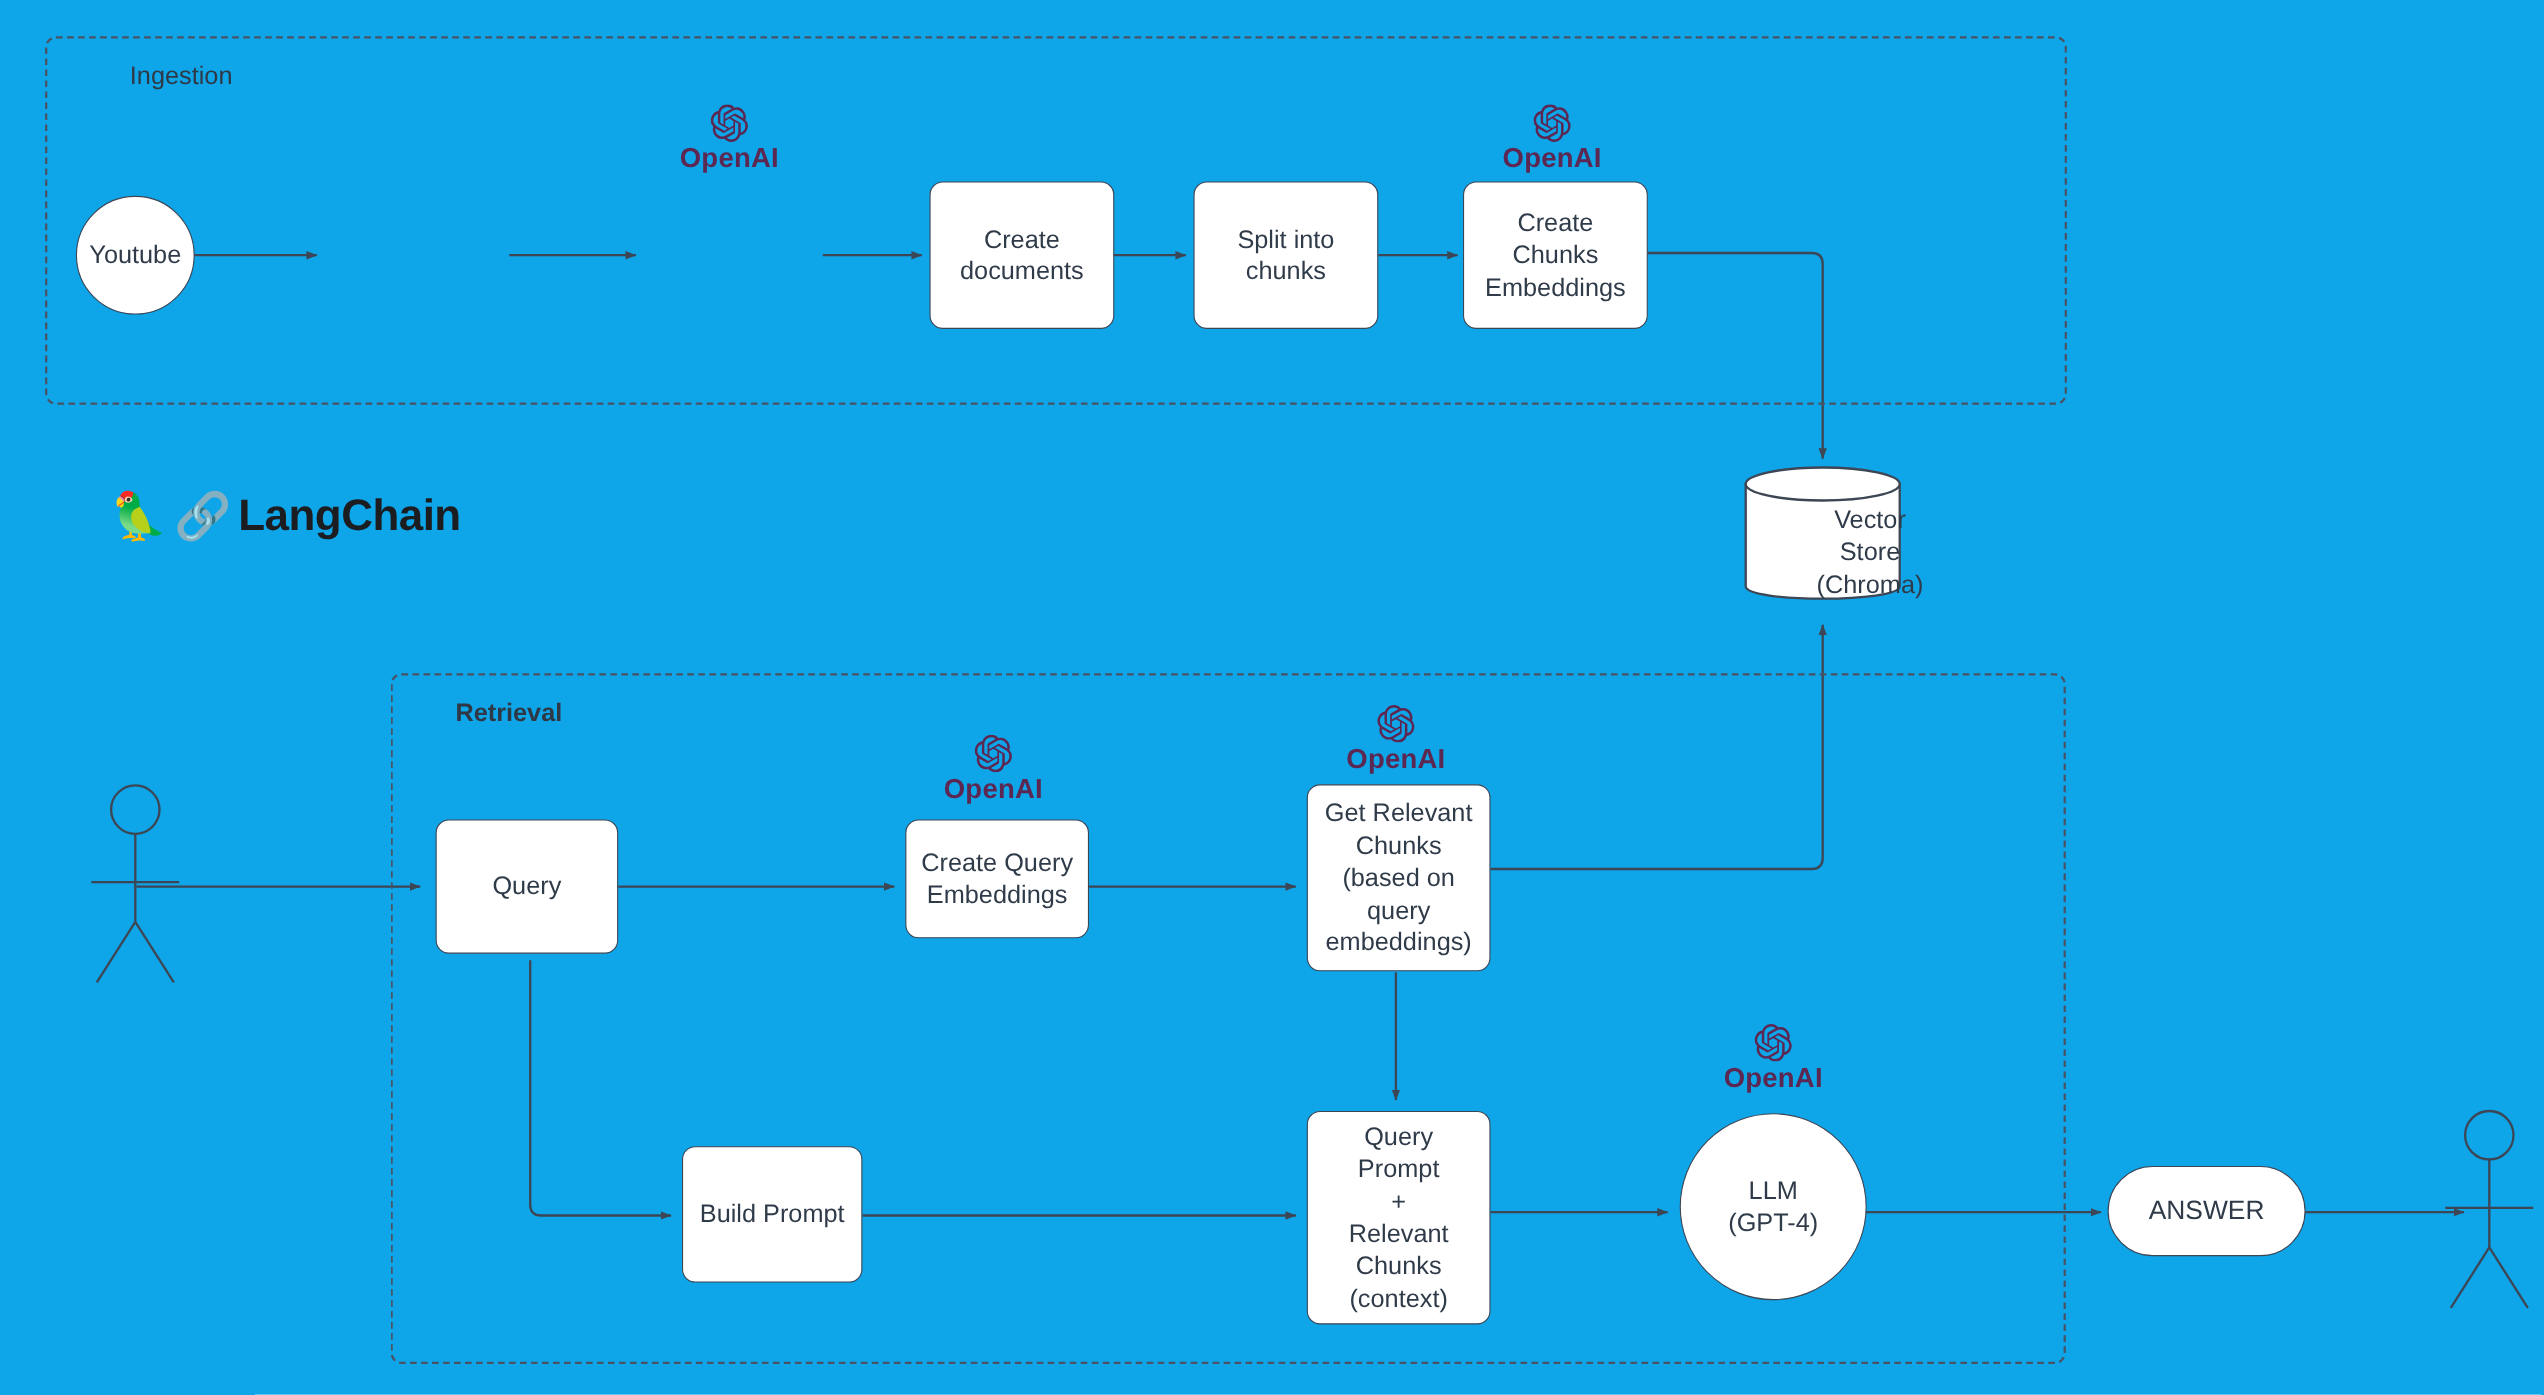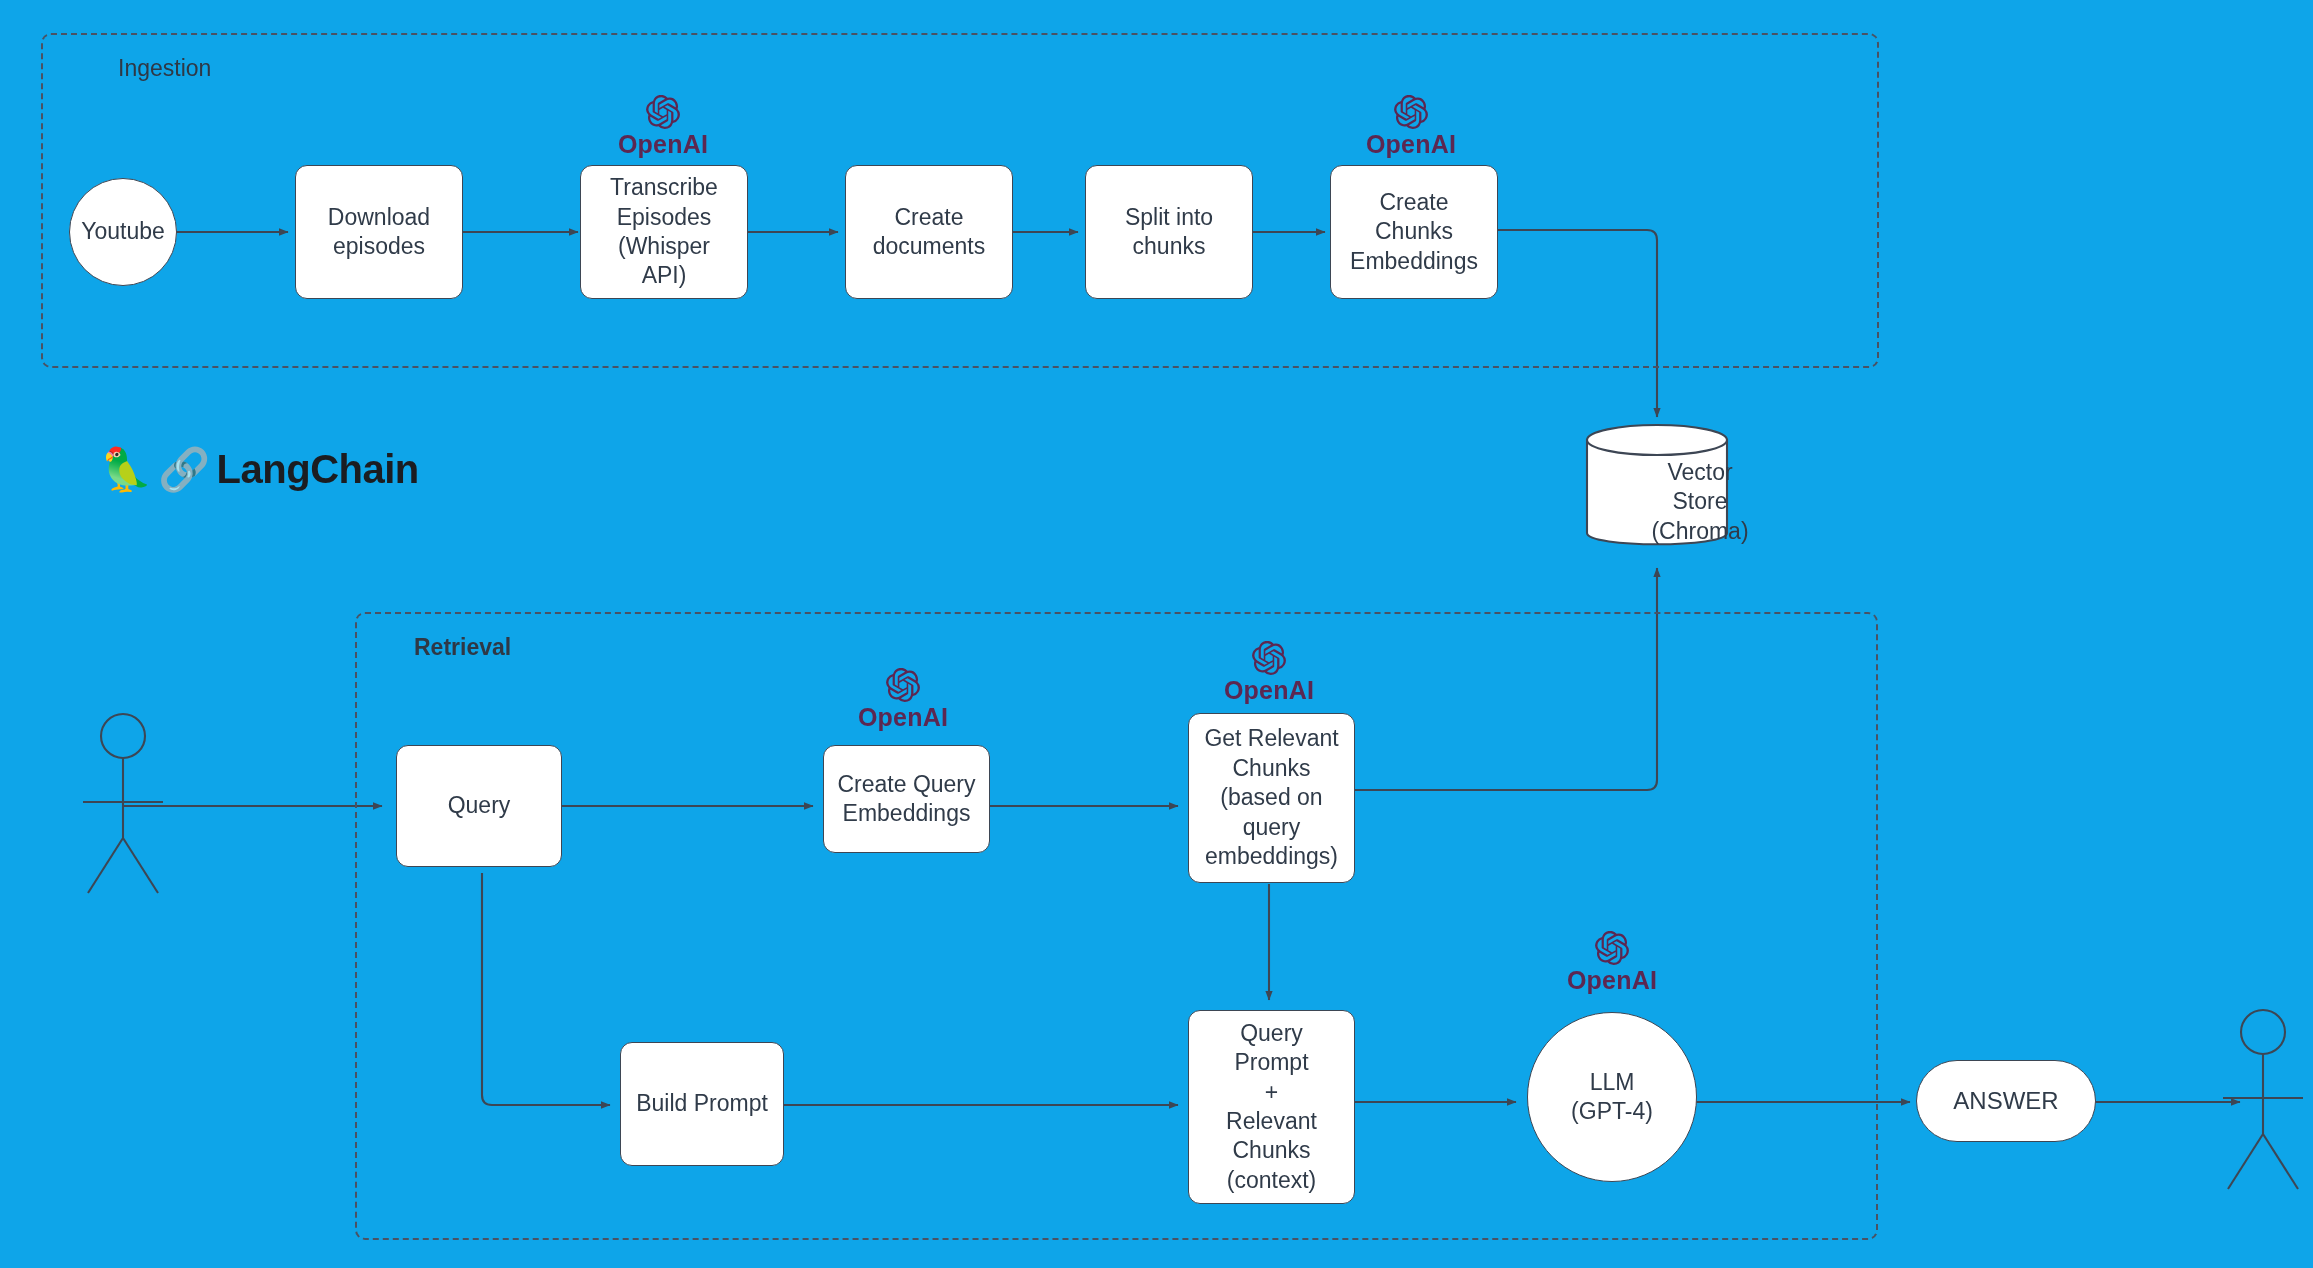--- a/index.html
+++ b/index.html
@@ -195,27 +195,21 @@
 
   <div class="oa-badge" style="left:1612px; top:931px;">
     <svg width="34" height="34" viewBox="0 0 24 24">
       <path fill="#5c2751" d="M22.28 9.82a5.98 5.98 0 0 0-.52-4.91 6.05 6.05 0 0 0-6.51-2.9A6 6 0 0 0 4.98 4.18a5.98 5.98 0 0 0-4 2.9 6.05 6.05 0 0 0 .74 7.1 5.98 5.98 0 0 0 .51 4.91 6.05 6.05 0 0 0 6.52 2.9A5.98 5.98 0 0 0 13.26 24a6.05 6.05 0 0 0 5.77-4.2 5.99 5.99 0 0 0 4-2.9 6.06 6.06 0 0 0-.75-7.08Zm-9.02 12.6a4.48 4.48 0 0 1-2.88-1.04l.14-.08 4.78-2.76a.8.8 0 0 0 .39-.68v-6.74l2.02 1.17a.07.07 0 0 1 .04.06v5.58a4.5 4.5 0 0 1-4.5 4.49ZM3.6 18.3a4.47 4.47 0 0 1-.54-3.01l.14.08 4.79 2.77a.78.78 0 0 0 .78 0l5.84-3.37v2.33a.08.08 0 0 1-.03.07l-4.84 2.79a4.5 4.5 0 0 1-6.14-1.65ZM2.34 7.9a4.49 4.49 0 0 1 2.35-1.97V11.6a.77.77 0 0 0 .38.68l5.81 3.35-2.02 1.17a.07.07 0 0 1-.07 0l-4.83-2.8a4.5 4.5 0 0 1-1.62-6.1Zm16.6 3.86-5.83-3.4L15.13 7.2a.07.07 0 0 1 .07 0l4.83 2.79a4.5 4.5 0 0 1-.68 8.1v-5.68a.78.78 0 0 0-.4-.67Zm2.01-3.02-.14-.09-4.78-2.79a.78.78 0 0 0-.79 0L9.4 9.23V6.9a.07.07 0 0 1 .03-.06l4.83-2.79a4.5 4.5 0 0 1 6.68 4.66ZM8.3 12.87l-2.02-1.17a.08.08 0 0 1-.04-.06V6.07a4.5 4.5 0 0 1 7.37-3.45l-.14.08-4.78 2.76a.79.79 0 0 0-.4.68v6.73Zm1.1-2.36 2.6-1.5 2.6 1.5v3l-2.6 1.5-2.6-1.5v-3Z"></path>
     </svg>
     <div class="oa-word">OpenAI</div>
   </div>
 
   <div class="node circle" style="left:69px; top:178px; width:108px; height:108px;">Youtube</div>
 
-  <div class="node rbox" style="left:295px; top:165px; width:168px; height:134px;">Download
-episodes</div>
-
-  <div class="node rbox" style="left:580px; top:165px; width:168px; height:134px;">Transcribe
-Episodes
-(Whisper
-API)</div>
+
 
   <div class="node rbox" style="left:845px; top:165px; width:168px; height:134px;">Create
 documents</div>
 
   <div class="node rbox" style="left:1085px; top:165px; width:168px; height:134px;">Split into
 chunks</div>
 
   <div class="node rbox" style="left:1330px; top:165px; width:168px; height:134px;">Create
 Chunks
 Embeddings</div>

